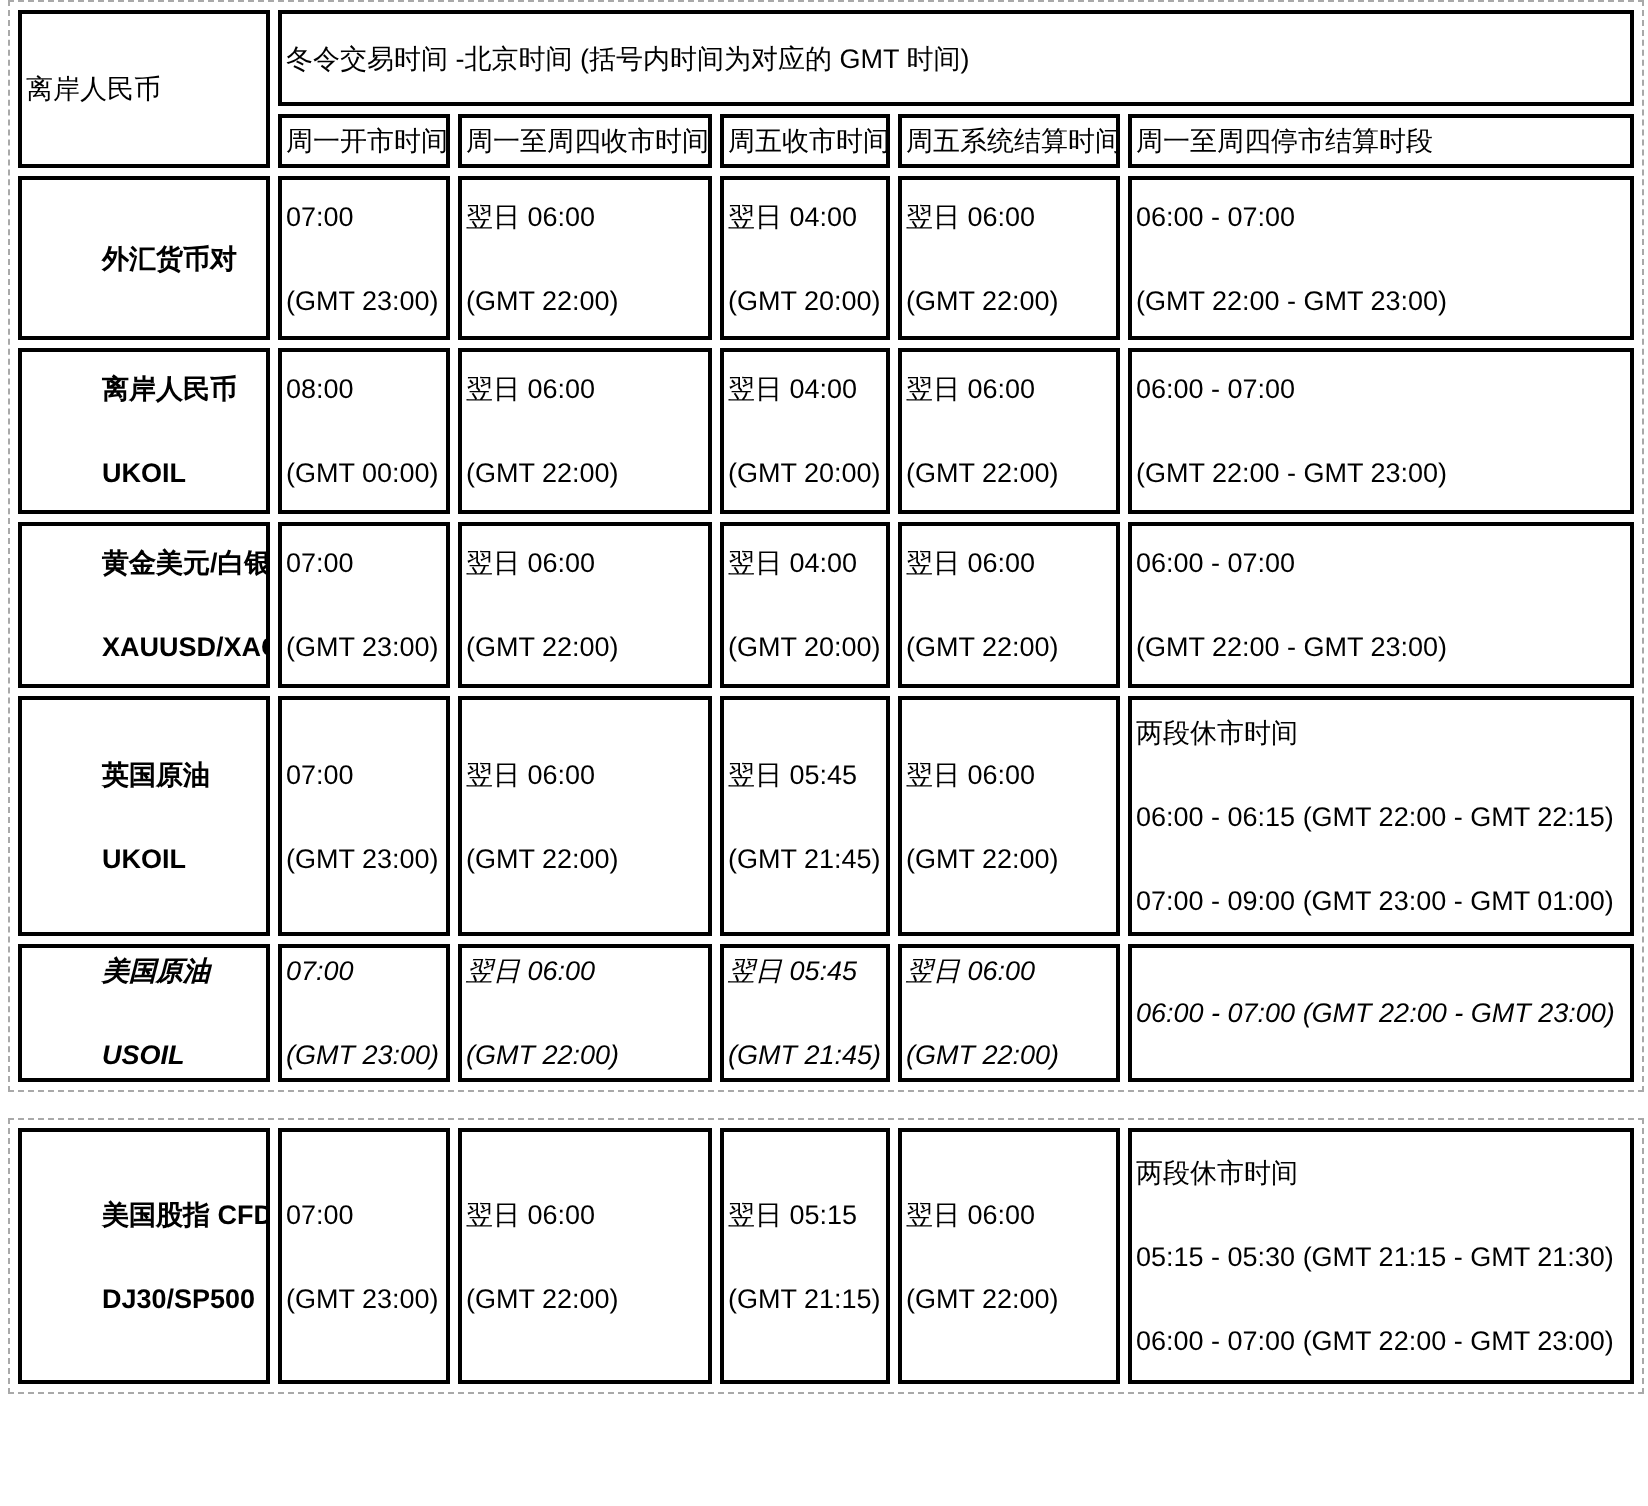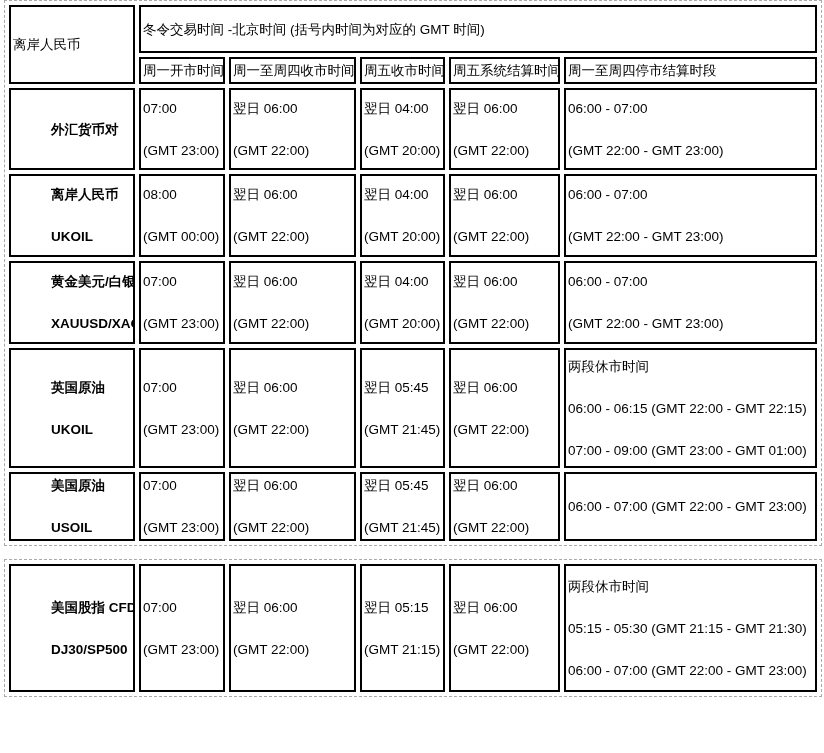--- a/index.html
+++ b/index.html
@@ -47,21 +47,21 @@
     white-space: pre;
     overflow: hidden;
     margin-top: 25px;
   }
   td.product { font-weight: bold; padding-left: 40px; }
   tr.row-header-group { height: 48px; }
   tr.row-header-cols  { height: 20px; }
   tr.row-a { height: 82px; }
   tr.row-b { height: 83px; }
   tr.row-c { height: 120px; }
-  tr.row-d { height: 68px; }
+  tr.row-d { height: 68px; font-style: italic; }
   tr.row-e { height: 128px; }
   col.c1 { width: 126px; }
   col.c2 { width: 86px; }
   col.c3 { width: 127px; }
   col.c4 { width: 85px; }
   col.c5 { width: 111px; }
   col.c6 { width: 253px; }
 </style>
 </head>
 <body>

